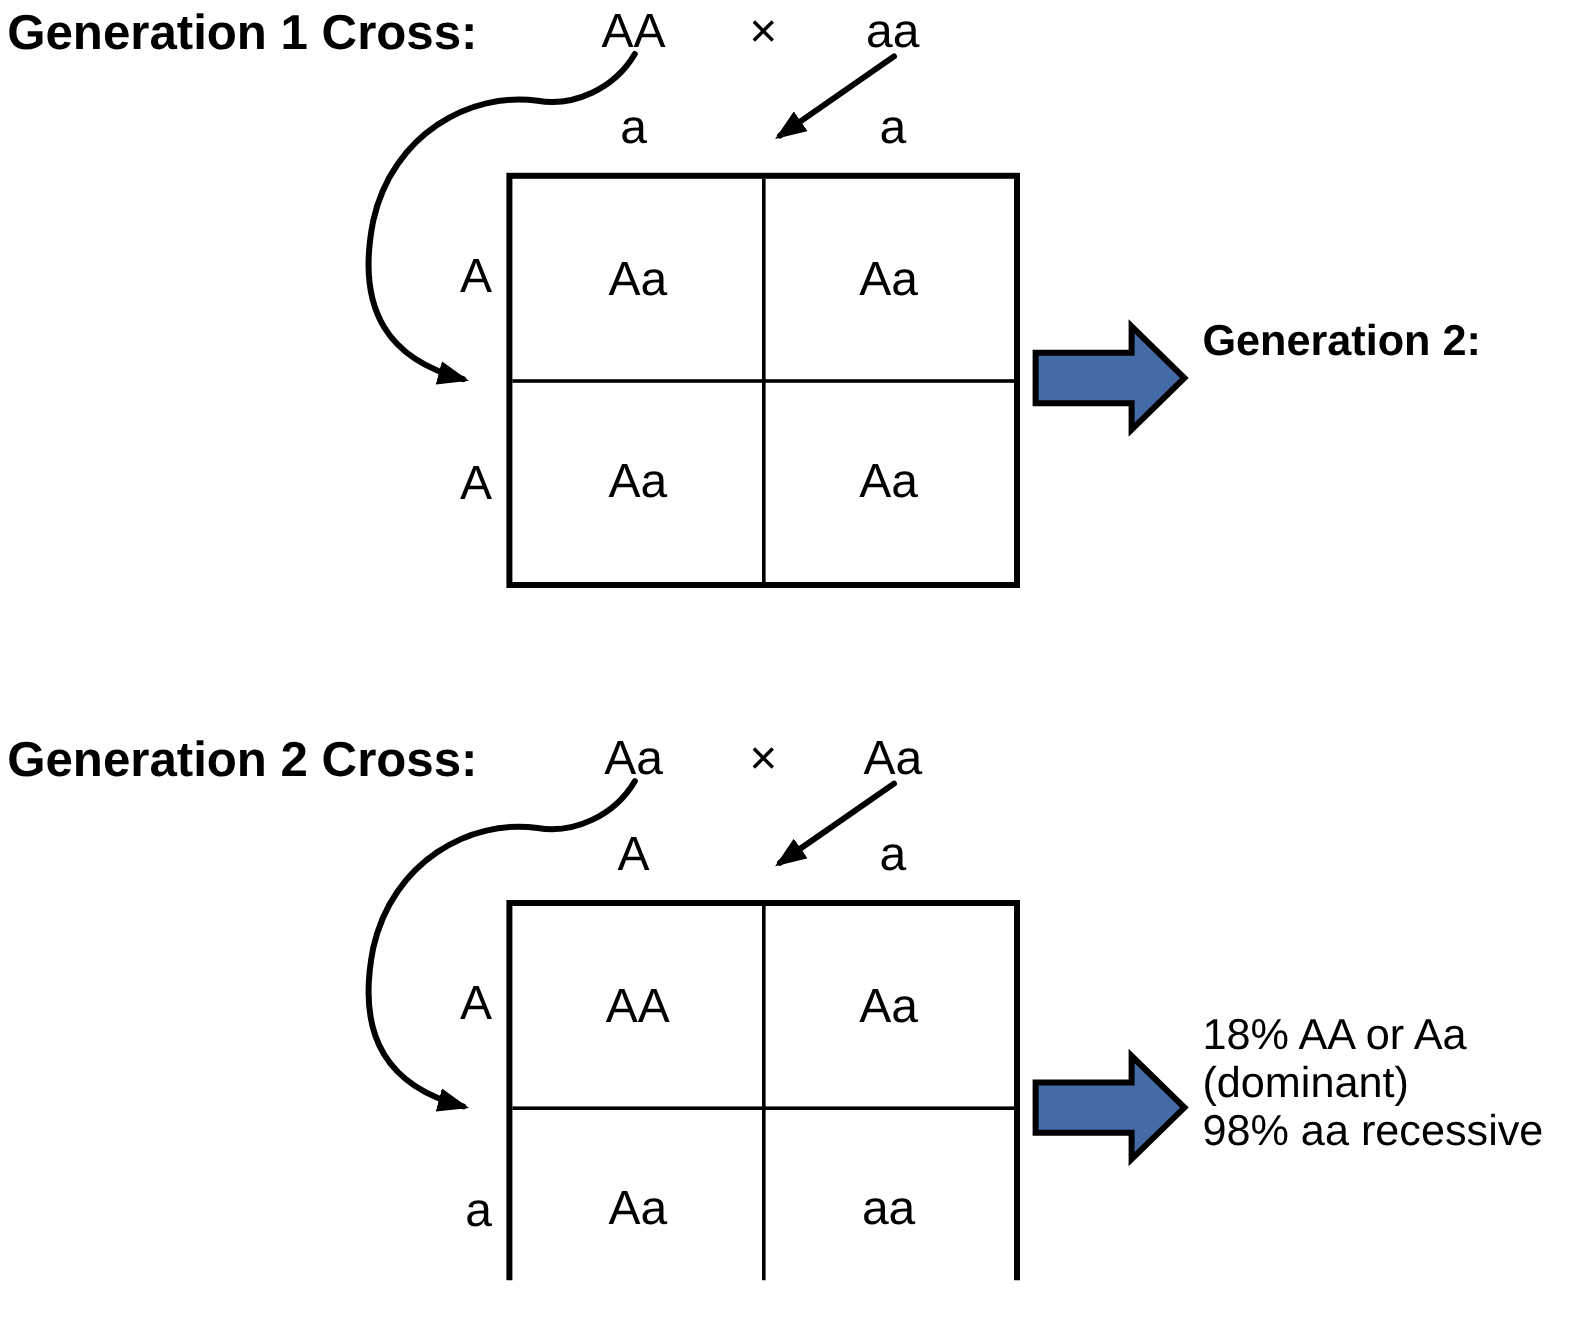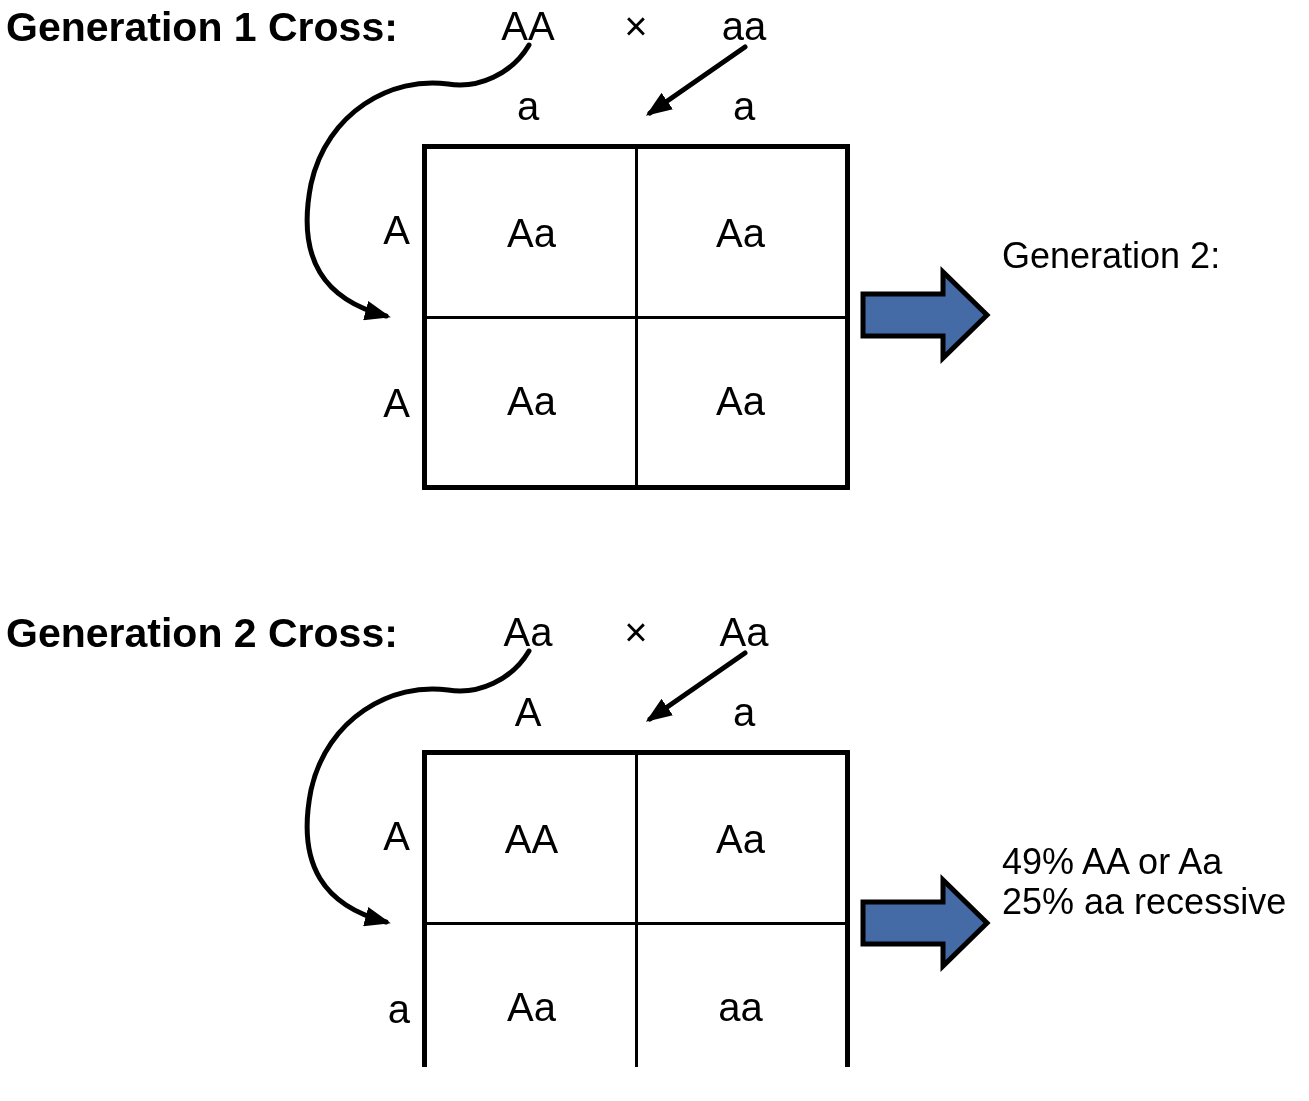--- a/index.html
+++ b/index.html
@@ -115,21 +115,21 @@
     font-size: 40px;
   }
   .result {
     position: absolute;
     left: 1002px;
     top: 236px;
     font-size: 36px;
     line-height: 40px;
     white-space: nowrap;
   }
-  .result-title { font-weight: normal; }
+  .result-title { font-weight: bold; margin-top: 28px; }
 </style>
 </head>
 <body>
 
 <div class="canvas">
 
   <svg class="overlay" width="1309" height="1101" viewBox="0 0 1309 1101">
     <defs>
       <marker id="ah" markerUnits="userSpaceOnUse" markerWidth="26" markerHeight="20" refX="21" refY="10" orient="auto">
         <path d="M0,0 L26,10 L0,20 Z" fill="#000000"></path>
@@ -195,18 +195,19 @@
       <div class="hline"></div>
       <div class="cells">
         <div class="cell">AA</div>
         <div class="cell">Aa</div>
         <div class="cell">Aa</div>
         <div class="cell">aa</div>
       </div>
     </div>
 
     <div class="result">
-      <div>49% AA or Aa</div>
-      <div>25% aa recessive</div>
+      <div>18% AA or Aa</div>
+      <div>(dominant)</div>
+      <div>98% aa recessive</div>
     </div>
   </section>
 
 </div>
 
 </body></html>

